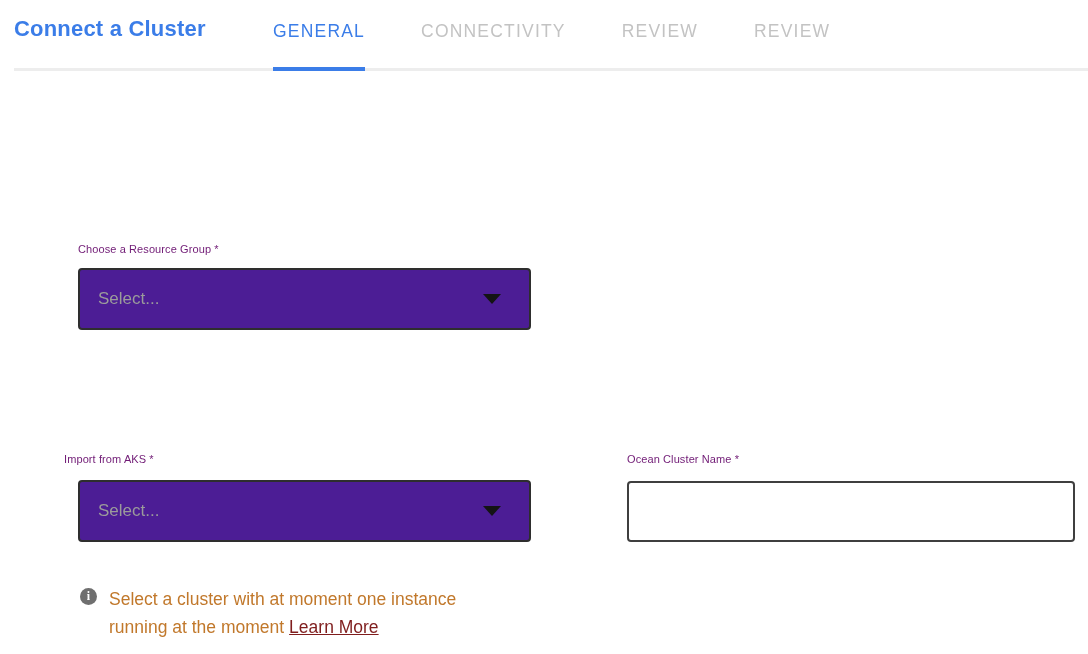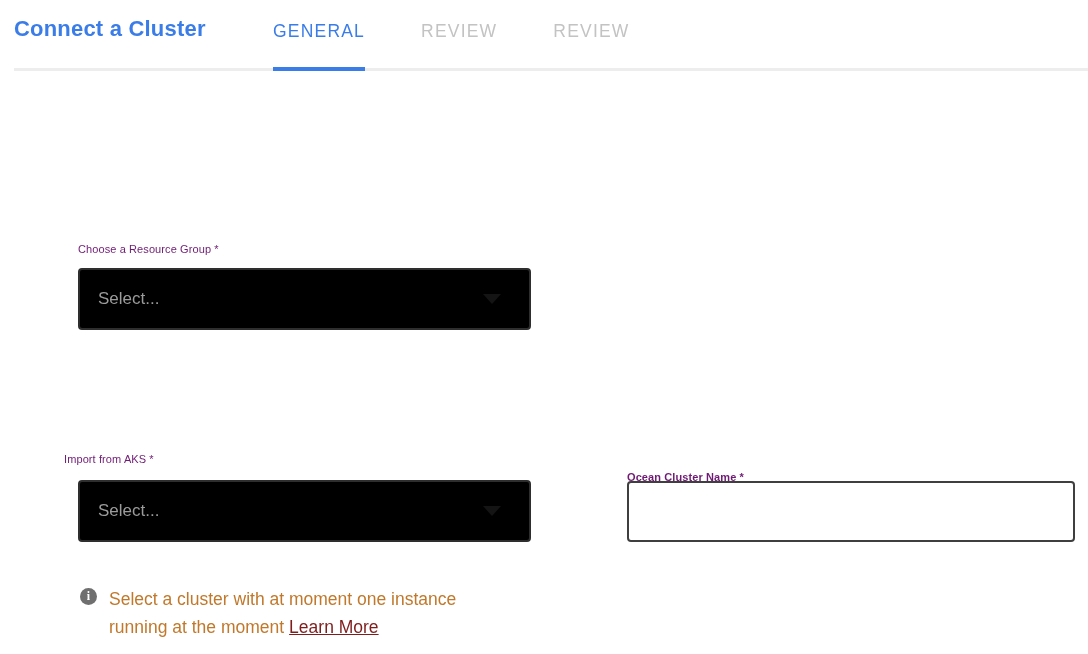--- a/index.html
+++ b/index.html
@@ -38,28 +38,28 @@
     height: 4px; background: #3b7de8;
   }
 
   
   .field-label {
     position: absolute;
     font-size: 11px; color: #701a75; letter-spacing: 0.1px; margin-top: 14px;
   }
   .label-resource-group { left: 78px; top: 229px; }
   .label-import-aks     { left: 64px; top: 439px; }
-  .label-cluster-name   { left: 627px; top: 457px; font-weight: bold; }
+  .label-cluster-name   { left: 627px; top: 439px; }
 
   .select-box {
     position: absolute; width: 453px; height: 62px;
     border: 2px solid #2e2e2e; border-radius: 4px;
     display: flex; align-items: center;
     padding: 0 28px 0 18px;
-    cursor: pointer; background: #000000;
+    cursor: pointer; background: #4c1d95;
   }
   .select-resource-group { left: 78px; top: 268px; }
   .select-import-aks     { left: 78px; top: 480px; }
   .select-placeholder {
     flex: 1; font-size: 17px; color: #9b9b9b;
   }
   .caret-down {
     width: 0; height: 0;
     border-left: 9px solid transparent;
     border-right: 9px solid transparent;
@@ -99,20 +99,21 @@
 </style>
 </head>
 <body>
 
 <div class="page">
 
   <h1 class="page-title">Connect a Cluster</h1>
 
   <div class="tabs">
     <div class="tab active">GENERAL</div>
+    <div class="tab">CONNECTIVITY</div>
     <div class="tab">REVIEW</div>
     <div class="tab">REVIEW</div>
   </div>
 
   <div class="header-divider"></div>
 
   <div class="field-label label-resource-group">Choose a Resource Group *</div>
   <div class="select-box select-resource-group">
     <span class="select-placeholder">Select...</span>
     <span class="caret-down"></span>

